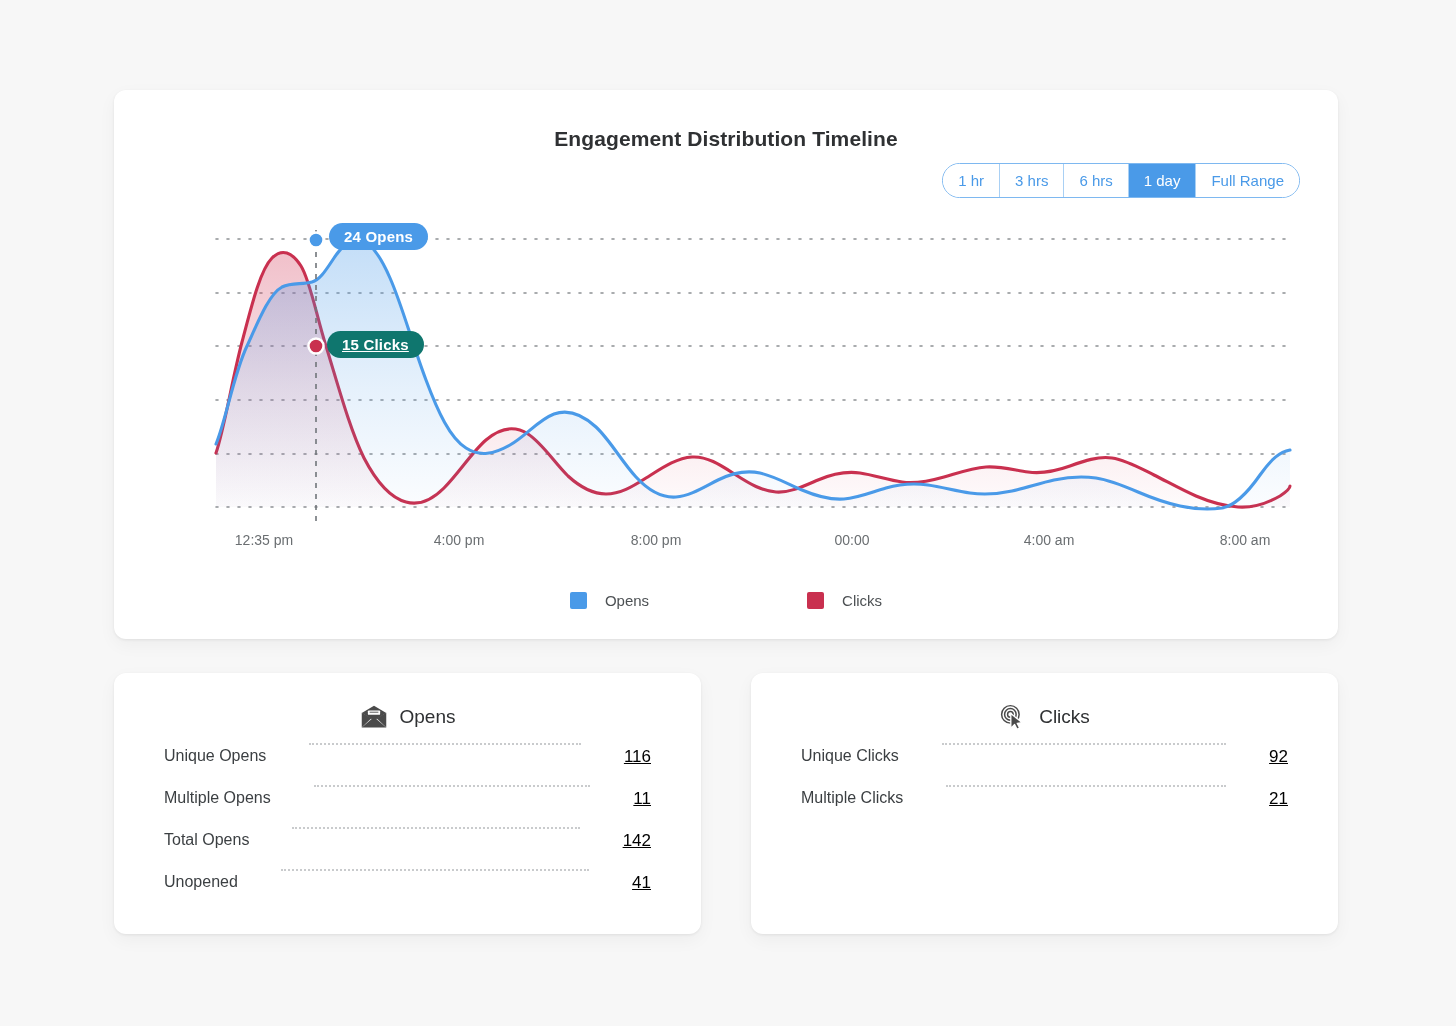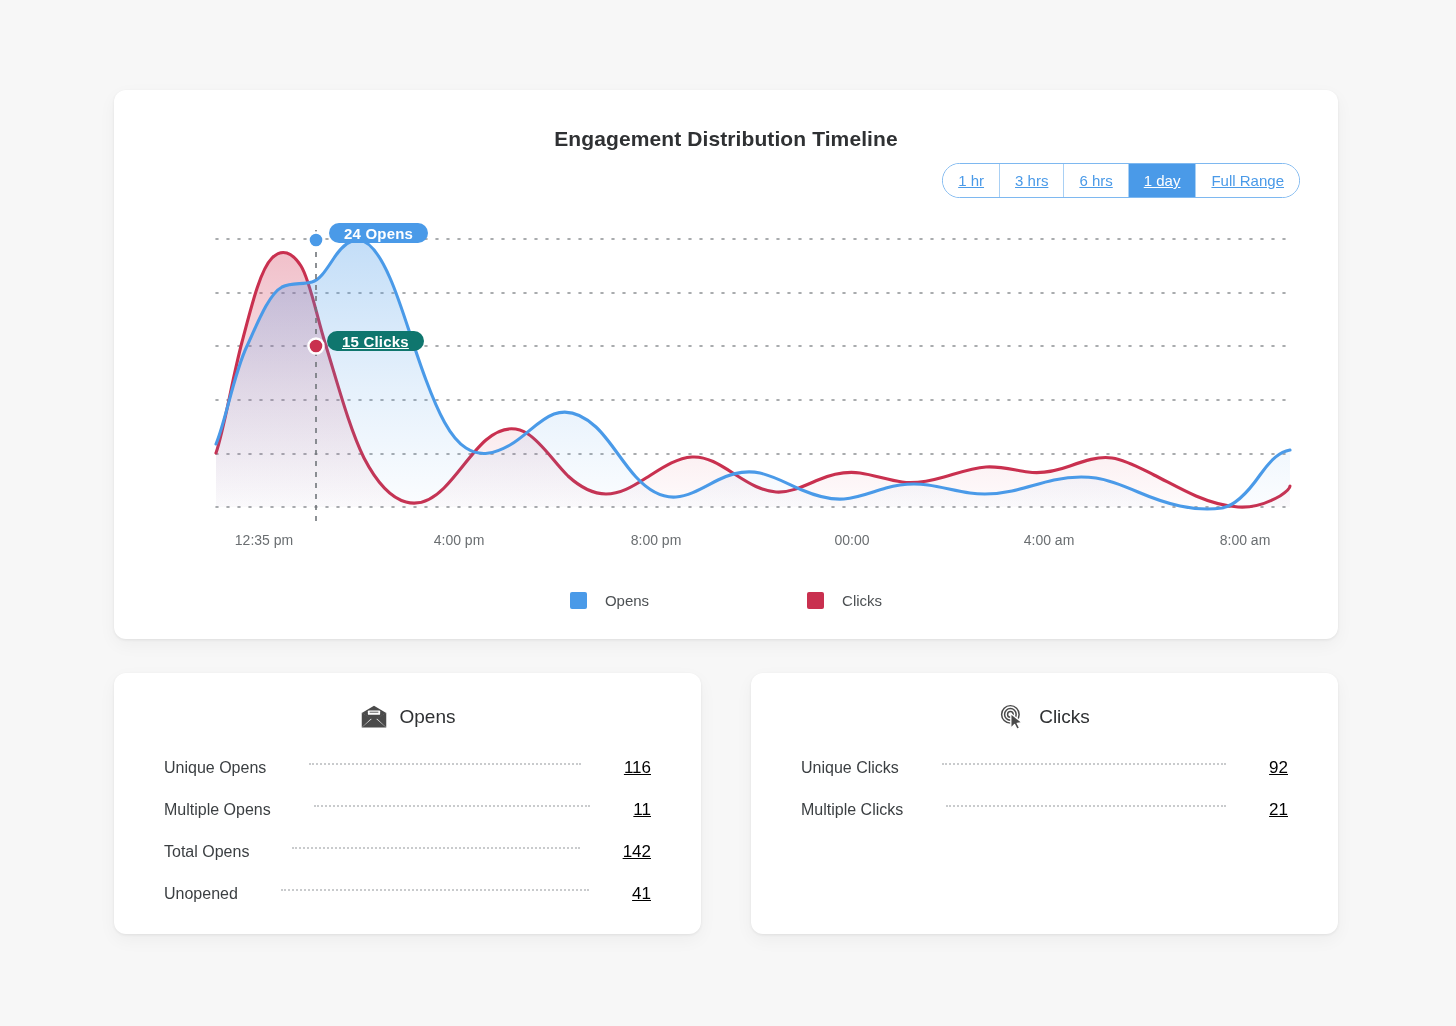--- a/index.html
+++ b/index.html
@@ -43,21 +43,20 @@
   .range-btn {
     font-size: 15px;
     color: #4a9ae8;
     background: #fff;
     padding: 0 15px;
     display: flex; align-items: center; justify-content: center;
     border-right: 1px solid #a9d0f4;
     cursor: pointer;
     white-space: nowrap;
     user-select: none;
-    text-decoration: underline;
   }
   .range-btn:last-child { border-right: none; }
   .range-btn.active { background: #4a9ae8; color: #ffffff; }
 
   
   .plot-wrap { position: absolute; left: 0; top: 0; width: 1224px; height: 549px; }
   .plot-svg { position: absolute; left: 0; top: 0; }
 
   .ytick {
     position: absolute;
@@ -74,21 +73,21 @@
     font-size: 14px;
     color: #6a6e71;
     transform: translateX(-50%);
     white-space: nowrap;
   }
   .xaxis { position: absolute; left: 0; top: 442px; width: 1224px; height: 30px; }
 
   
   .tip {
     position: absolute;
-    height: 20px;
+    height: 27px;
     border-radius: 14px;
     color: #fff;
     font-size: 15px;
     font-weight: 600;
     display: flex; align-items: center;
     padding: 0 15px;
     white-space: nowrap;
     letter-spacing: .2px;
     text-align: center;
   }
@@ -124,21 +123,21 @@
   .stat-head {
     display: flex; align-items: center; justify-content: center;
     gap: 12px;
     padding-top: 30px;
     padding-bottom: 16px;
   }
   .stat-head-title { font-size: 19px; color: #2f3133; font-weight: 500; }
   .stat-icon { width: 28px; height: 28px; display: block; }
 
   .stat-row {
-    display: flex; align-items: center;
+    display: flex; align-items: flex-start;
     height: 42px;
     gap: 33px;
   }
   .stat-label { font-size: 16px; color: #3b3f42; white-space: nowrap; }
   .stat-dots {
     flex: 1 1 auto;
     margin: 0 10px;
     border-bottom: 2px dotted #c9cbcd;
     transform: translateY(-4px);
     min-width: 20px;

